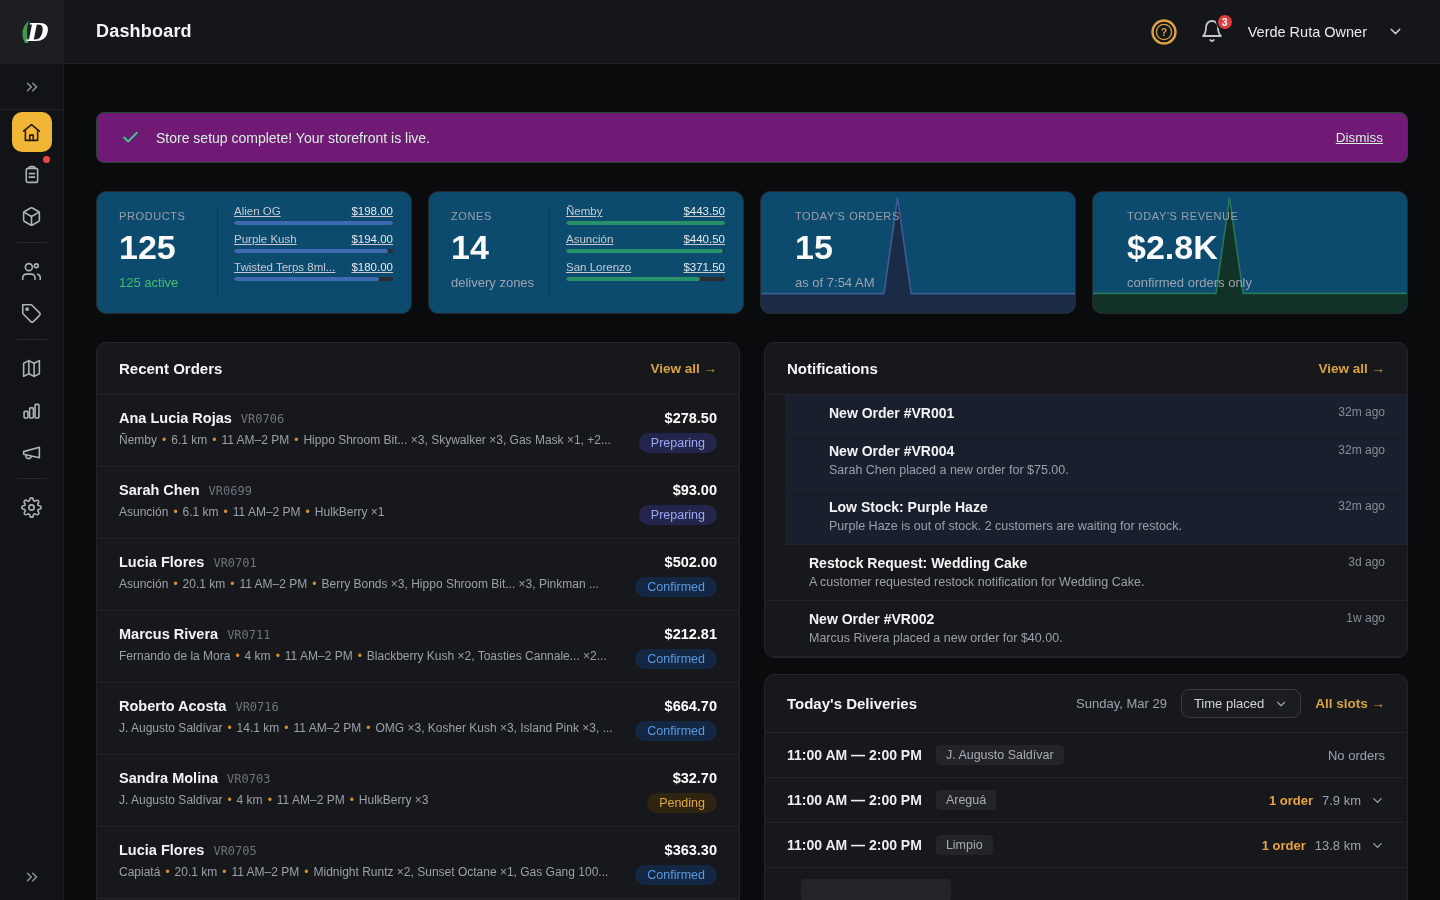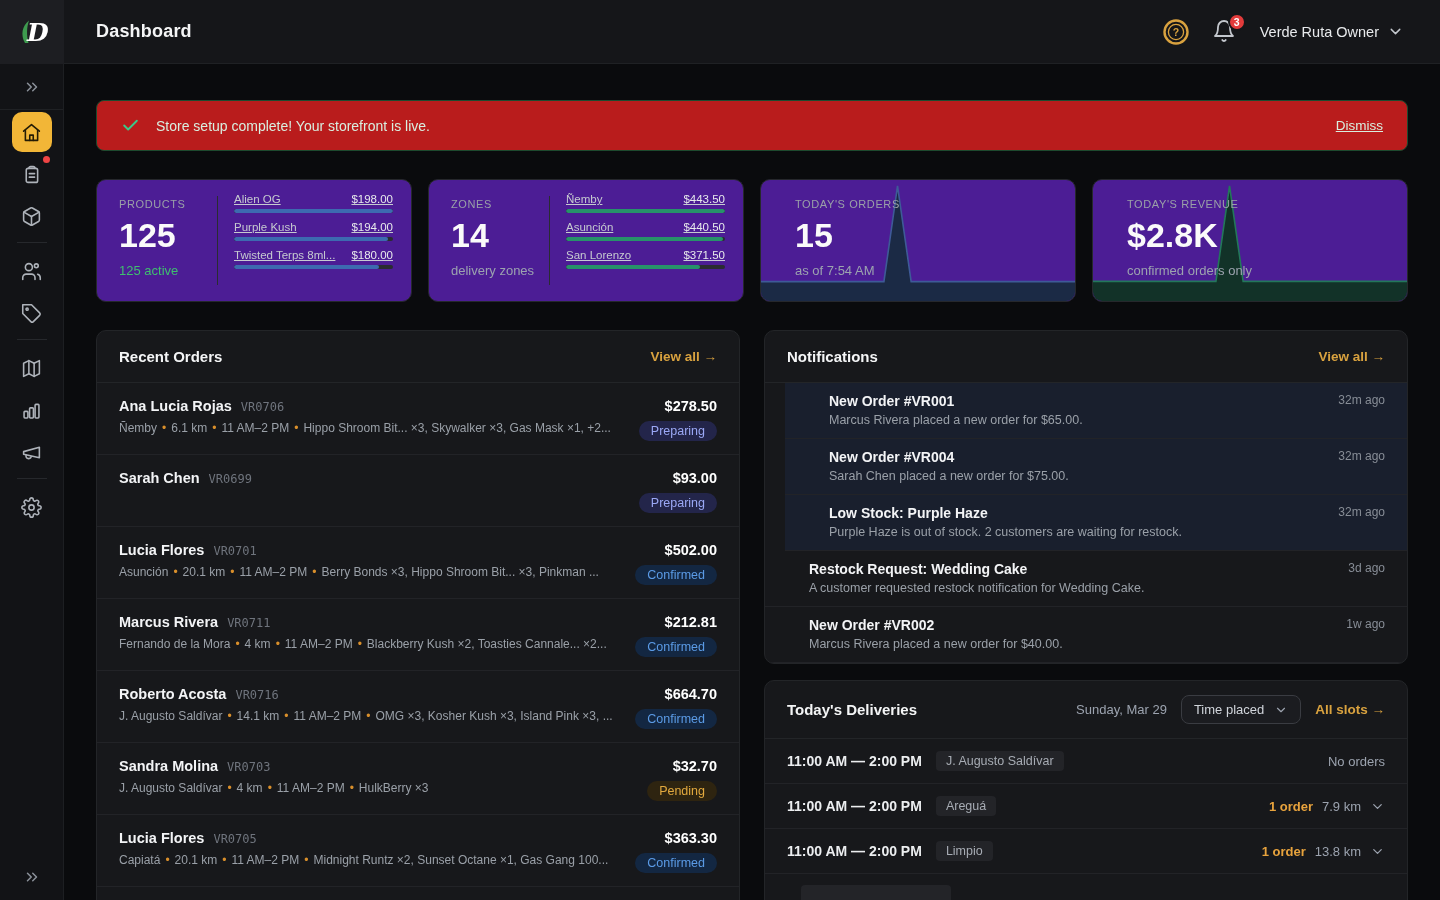--- a/index.html
+++ b/index.html
@@ -7,46 +7,46 @@
   body { background:#0a0b0d; font-family:"Liberation Sans", sans-serif; color:#e5e7eb; }
 
   
   .topbar { height:64px; display:flex; align-items:center; background:#151619; border-bottom:1px solid #1f2124; }
   .logo-box { width:64px; height:64px; background:#1d1e22; display:flex; align-items:center; justify-content:center; flex-shrink:0; }
   .page-title { font-size:18px; font-weight:bold; color:#f4f5f6; margin-left:32px; letter-spacing:.2px; }
   .topbar-right { margin-left:auto; display:flex; align-items:center; gap:22px; padding-right:36px; }
   .help-btn { width:28px; height:28px; display:flex; align-items:center; justify-content:center; cursor:pointer; }
   .bell-wrap { position:relative; width:26px; height:26px; color:#c3c7cd; cursor:pointer; }
   .bell-badge { position:absolute; top:-6px; right:-8px; min-width:18px; height:18px; padding:0 4px; background:#e23b3b; border:2px solid #151619; border-radius:999px; color:#fff; font-size:10.5px; font-weight:bold; display:flex; align-items:center; justify-content:center; }
-  .user-menu { display:flex; align-items:flex-end; gap:8px; cursor:pointer; }
+  .user-menu { display:flex; align-items:flex-end; gap:20px; cursor:pointer; }
   .user-name { font-size:14.5px; color:#e8eaec; }
   .chev { color:#c3c7cd; }
 
   
   .layout { display:flex; height:836px; }
   .sidebar { width:64px; background:#121316; border-right:1px solid #1d1f22; display:flex; flex-direction:column; align-items:center; flex-shrink:0; }
   .sb-collapse { height:46px; width:100%; display:flex; align-items:center; justify-content:center; color:#8b919a; border-bottom:1px solid #1f2124; cursor:pointer; }
   .sb-item { width:40px; height:40px; border-radius:10px; display:flex; align-items:center; justify-content:center; color:#aeb3ba; margin-top:2px; position:relative; cursor:pointer; }
   .sb-item:first-of-type { margin-top:14px; }
   .sb-item.active { background:#f2b637; color:#241c05; }
   .sb-dot { position:absolute; top:2px; right:2px; width:7px; height:7px; border-radius:50%; background:#ef4444; }
   .sb-divider { width:30px; height:1px; background:#26282c; margin:6px 0; }
   .sb-bottom { margin-top:auto; padding:12px 0 10px; color:#8b919a; cursor:pointer; }
 
   .content { flex:1; padding:0 32px; overflow:hidden; }
 
   
-  .banner { margin-top:36px; height:51px; background:#b91c1c; border:1px solid #1d4a2e; border-radius:8px; display:flex; align-items:center; padding:0 24px; }
+  .banner { margin-top:48px; height:51px; background:#701a75; border:1px solid #1d4a2e; border-radius:8px; display:flex; align-items:center; padding:0 24px; }
   .banner-check { color:#3bc98a; margin-right:16px; display:flex; }
   .banner-text { font-size:14px; color:#d9efe0; }
   .banner-dismiss { margin-left:auto; font-size:13.5px; color:#d9efe0; text-decoration:underline; cursor:pointer; }
 
   
   .stats-row { display:flex; gap:16px; margin-top:28px; }
-  .card { flex:1; height:123px; background:#4c1d95; border:1px solid #26282c; border-radius:10px; position:relative; overflow:hidden; display:flex; }
+  .card { flex:1; height:123px; background:#0c4a6e; border:1px solid #26282c; border-radius:10px; position:relative; overflow:hidden; display:flex; }
   .card-main { padding:18px 0 0 22px; width:120px; flex-shrink:0; position:relative; z-index:1; }
   .card-main.wide { width:auto;margin-left:12px; }
   .card-label { font-size:11px; letter-spacing:.6px; color:#9aa0a8; }
   .card-value { font-size:34px; font-weight:bold; color:#fafafa; margin-top:8px; line-height:1; }
   .card-sub { font-size:13px; margin-top:11px; color:#9ca3af; }
   .card-sub.green { color:#3fbf6f; }
   .card-divider { width:1px; background:#2a2c31; margin:16px 0; flex-shrink:0; }
   .card-list { flex:1; padding:13px 18px 0 16px; min-width:0; }
   .mini-row { margin-bottom:8px; }
   .mini-top { display:flex; justify-content:space-between; font-size:11.5px; color:#c6cad0;text-decoration:underline; }
@@ -362,20 +362,21 @@
             <span class="o-badge badge-preparing">Preparing</span>
           </div>
         </div>
 
         <div class="order-row">
           <div class="o-left">
             <div class="o-name-line">
                 <span class="o-name">Sarah Chen</span>
                 <span class="o-code">VR0699</span>
               </div>
+            <div class="o-meta"><span>Asunción</span><span class="dot-sep">•</span><span>6.1 km</span><span class="dot-sep">•</span><span>11 AM–2 PM</span><span class="dot-sep">•</span><span>HulkBerry ×1</span></div>
           </div>
           <div class="o-right">
             <span class="o-price">$93.00</span>
             <span class="o-badge badge-preparing">Preparing</span>
           </div>
         </div>
 
         <div class="order-row">
           <div class="o-left">
             <div class="o-name-line">
@@ -457,21 +458,20 @@
         <section class="panel">
           <div class="panel-header">
             <span class="panel-title">Notifications</span>
             <a class="view-all">View all →</a>
           </div>
 
           <div class="notif-row unread">
             <div class="n-dot-col"><span class="n-dot"></span></div>
             <div class="n-body">
               <div class="n-title">New Order #VR001</div>
-              <div class="n-desc">Marcus Rivera placed a new order for $65.00.</div>
             </div>
             <span class="n-time">32m ago</span>
           </div>
 
           <div class="notif-row unread">
             <div class="n-dot-col"><span class="n-dot"></span></div>
             <div class="n-body">
               <div class="n-title">New Order #VR004</div>
               <div class="n-desc">Sarah Chen placed a new order for $75.00.</div>
             </div>

